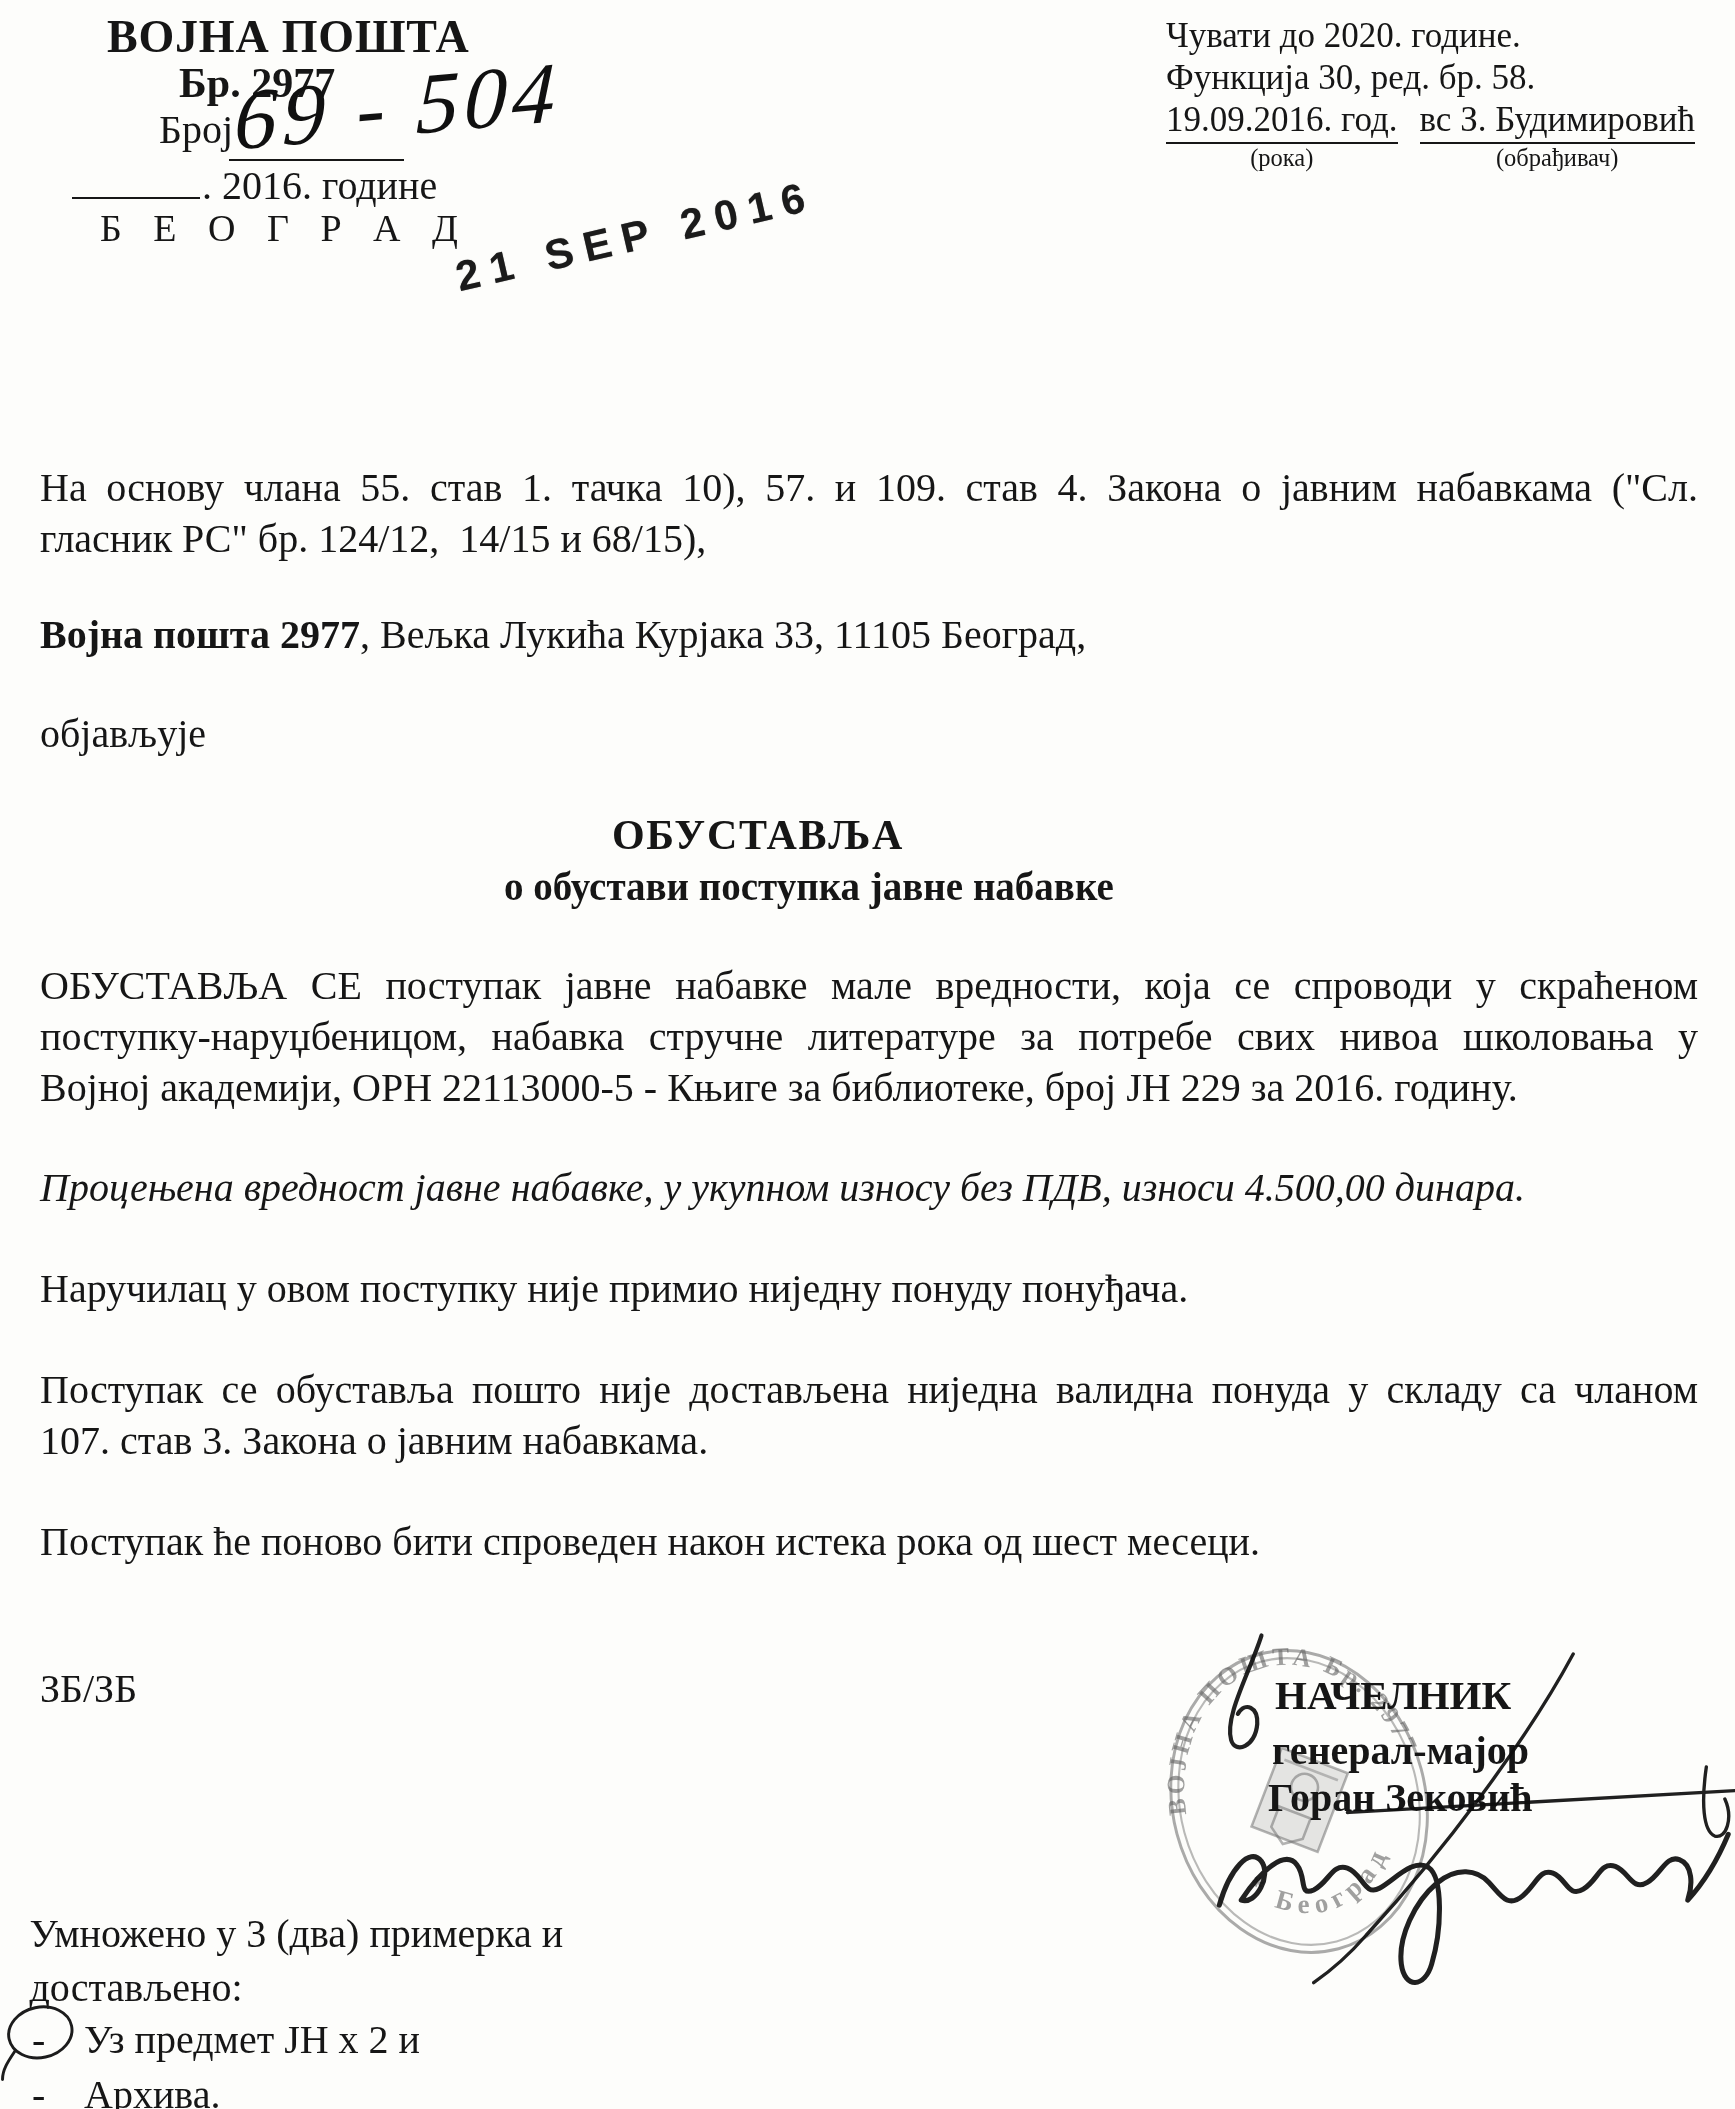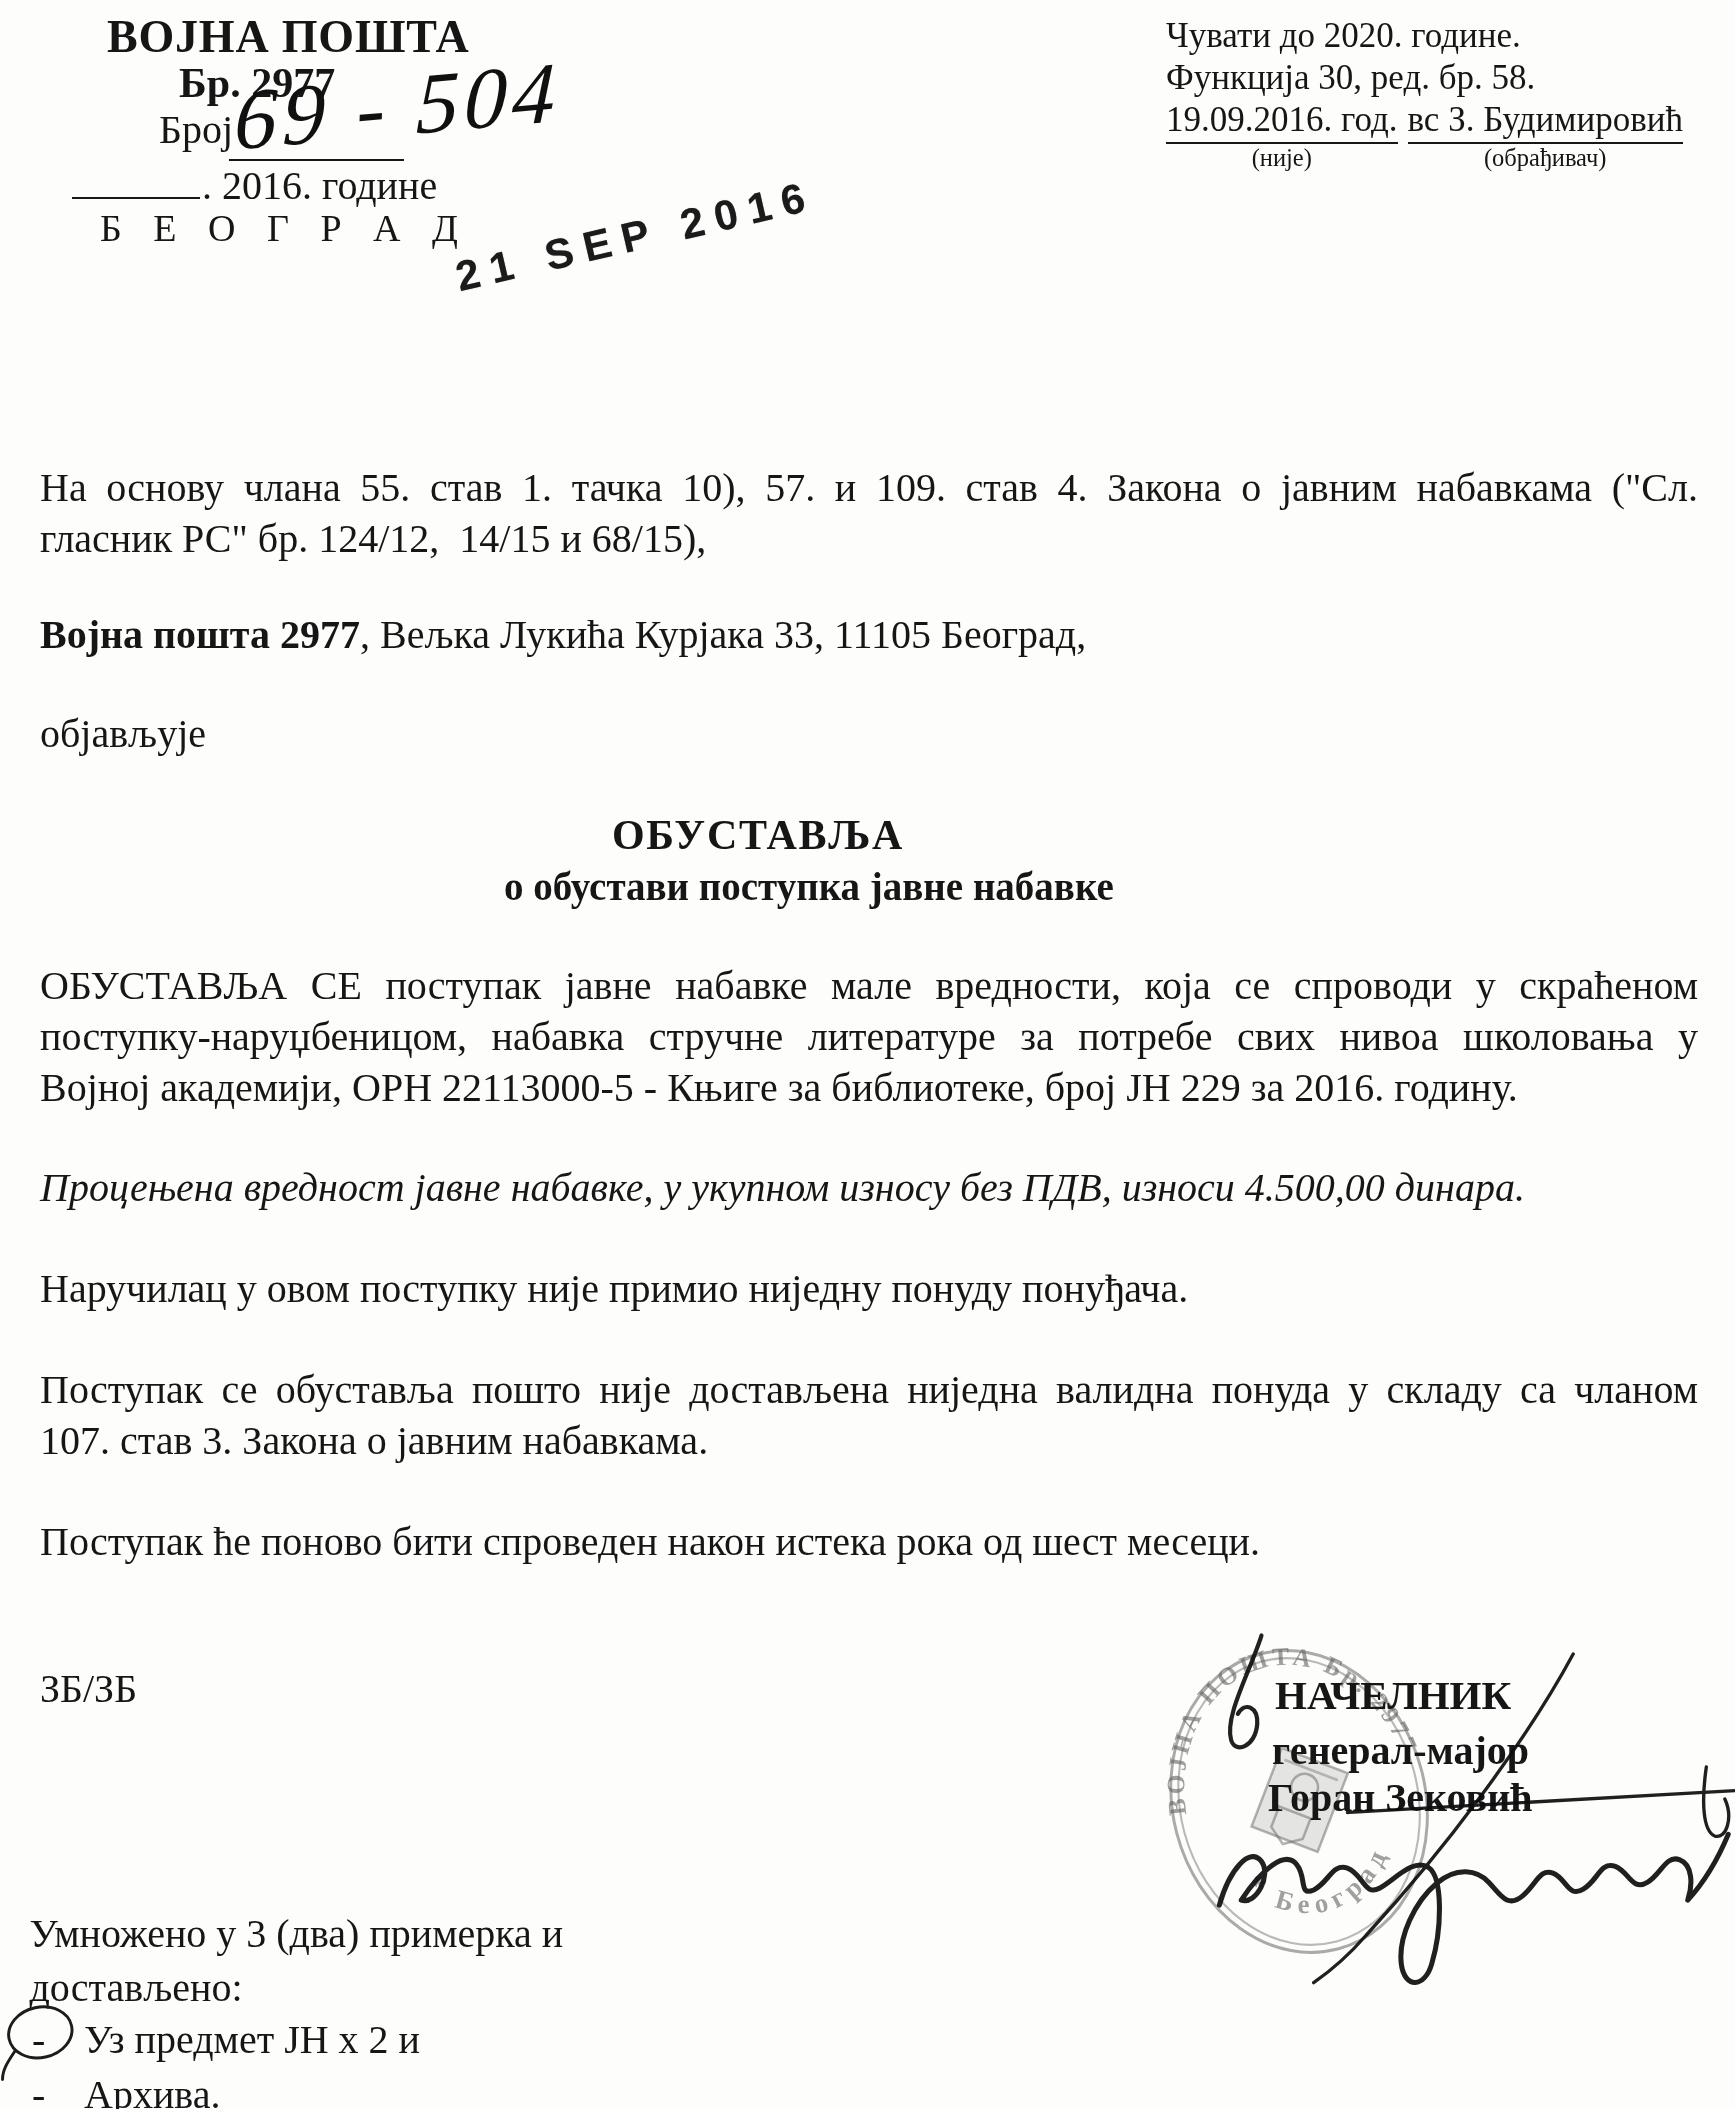--- a/index.html
+++ b/index.html
@@ -30,24 +30,24 @@
   <div class="abs t b" style="left:179px;top:59px;font-size:42px;">Бр. 2977</div>
   <div class="abs t" style="left:159px;top:106px;font-size:40px;">Број</div>
   <div class="abs ul" style="left:229px;top:110px;width:175px;height:49px;"></div>
   <div class="abs t" id="handwritten-no" style="left:234px;top:56px;">69 - 504</div>
   <div class="abs ul" style="left:72px;top:148px;width:128px;height:49px;"></div>
   <div class="abs t" style="left:202px;top:162px;font-size:40px;">. 2016. године</div>
   <div class="abs t" style="left:100px;top:206px;font-size:38px;letter-spacing:11px;">Б Е О Г Р А Д</div>
 
   <div class="abs t" style="left:1166px;top:15px;font-size:35px;line-height:42px;">Чувати до 2020. године.</div>
   <div class="abs t" style="left:1166px;top:57px;font-size:35px;line-height:42px;">Функција 30, ред. бр. 58.</div>
-  <div class="abs" style="left:1166px;top:100px;display:flex;gap:10px;">
+  <div class="abs" style="left:1166px;top:100px;display:flex;gap:22px;">
     <div style="text-align:center;">
       <div class="t ul" style="font-size:35px;padding-bottom:1.7px;">19.09.2016. год.</div>
-      <div class="t cap">(није)</div>
+      <div class="t cap">(рока)</div>
     </div>
     <div style="text-align:center;">
       <div class="t ul" style="font-size:35px;padding-bottom:1.7px;">вс З. Будимировић</div>
       <div class="t cap">(обрађивач)</div>
     </div>
   </div>
 
   <div class="abs" id="received-stamp" style="left:462px;top:253px;">21 SEP 2016</div>
 
   <div class="abs col" style="left:40px;top:462px;">

